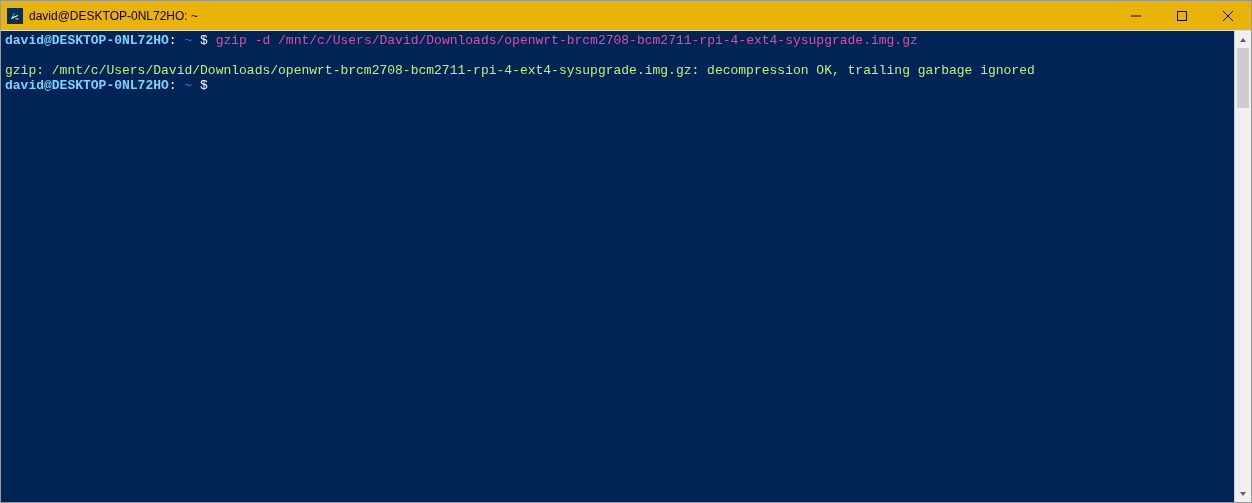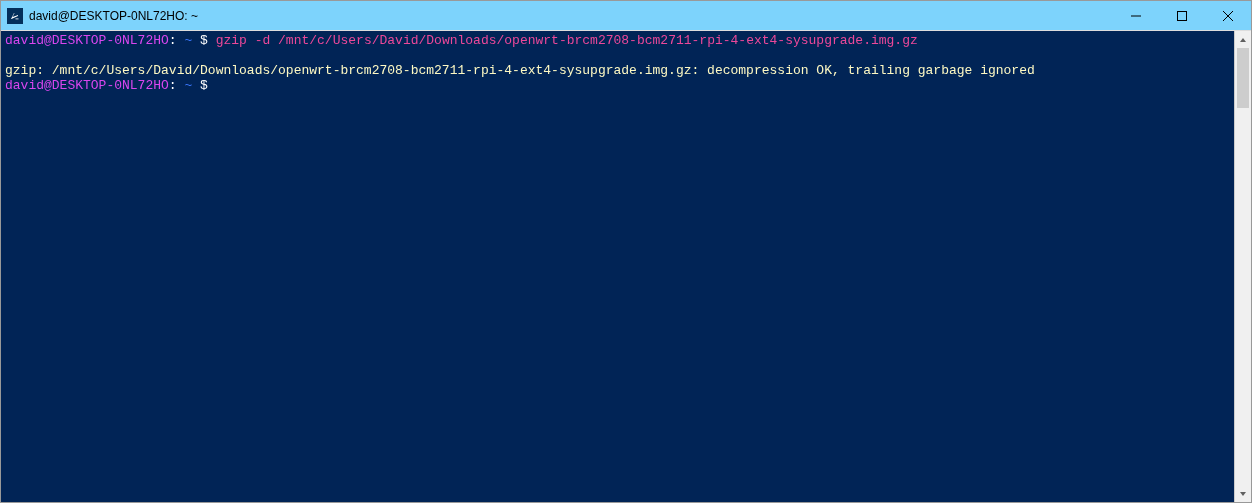--- a/index.html
+++ b/index.html
@@ -11,21 +11,21 @@
       font-family: "Segoe UI", Tahoma, sans-serif;
       background: #fff;
       width: 1252px;
       height: 503px;
       overflow: hidden;
       border: 1px solid #999;
       position: relative;
     }
     .titlebar {
       height: 30px;
-      background: #7dd3fc;
+      background: #eab308;
       display: flex;
       align-items: center;
       padding-left: 6px;
       border-bottom: 1px solid #ddd;
     }
     .titlebar .icon-wrap {
       width: 16px;
       height: 16px;
       background: #032f5b;
       display: flex;
@@ -74,33 +74,34 @@
       font-family: Consolas, "Courier New", monospace;
       font-size: 13px;
       line-height: 15px;
       white-space: pre;
       overflow: hidden;
     }
     .line {
       white-space: pre;
     }
     .prompt-user {
-      color: #d946ef;
+      color: #7dd3fc;
+      font-weight: bold;
     }
     .prompt-sep {
       color: #ffffff;
     }
     .prompt-path {
       color: #3b78ff;
     }
     .cmd-text {
       color: #ec4899;
     }
     .out-text {
-      color: #fef9c3;
+      color: #bef264;
     }
     .blank-line {
       height: 15px;
     }
     .scrollbar {
       width: 17px;
       background: #f0f0f0;
       position: relative;
       border-left: 1px solid #ccc;
     }

